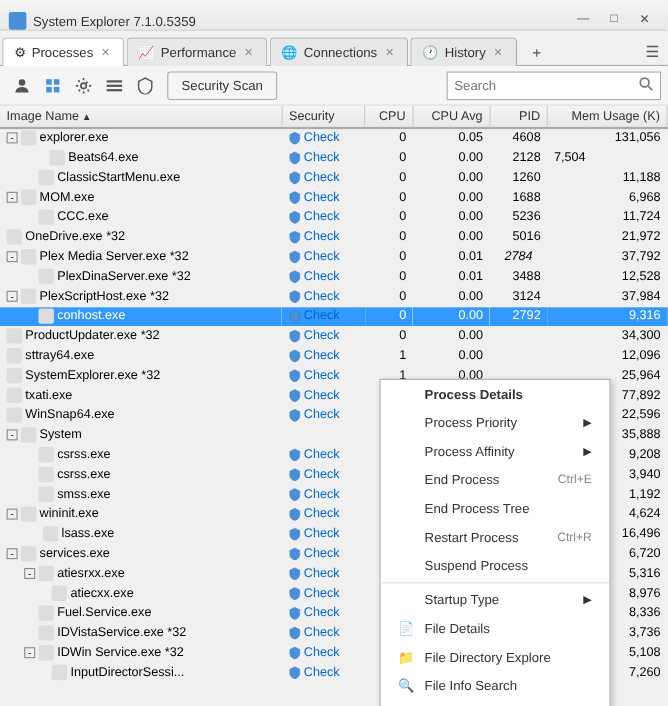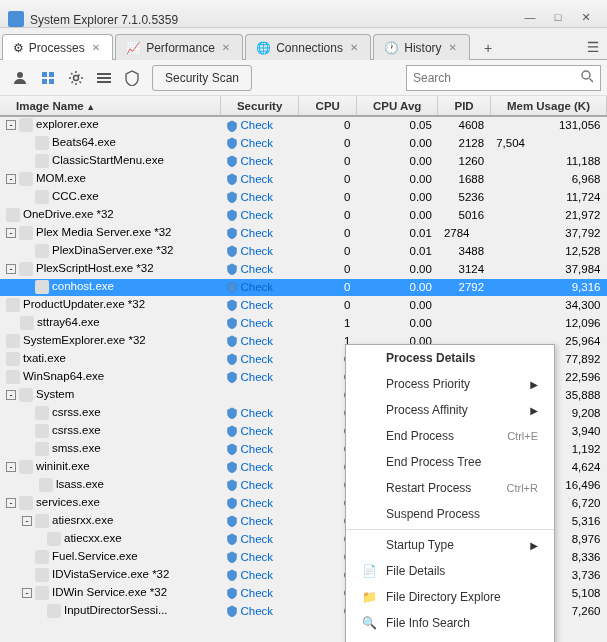--- a/index.html
+++ b/index.html
@@ -194,24 +194,24 @@
       width: 100%;
       border-collapse: collapse;
       font-size: 11.5px;
     }
     thead tr {
       background: linear-gradient(to bottom, #f5f5f5, #e8e8e8);
       height: 20px;
     }
     thead th {
       text-align: left;
-      padding: 2px 16px;
+      padding: 2px 6px;
       border-right: 1px solid #ccc;
       border-bottom: 2px solid #aaa;
-      font-weight: bold;
+      font-weight: normal;
       color: #333;
       white-space: nowrap;
     }
     thead th.right { text-align: right; }
     thead th.sort-asc::after { content: ' ▲'; font-size: 9px; }
 
     tbody tr {
       height: 18px;
     }
     tbody tr.selected { background: #3399ff; color: white; }
@@ -389,21 +389,21 @@
             <td style="padding-left: 6px;"><span class="tree-toggle">-</span><span style="display: inline-block; width: 14px; height: 14px; vertical-align: middle; margin-right: 3px; background: rgb(221, 221, 221); border-radius: 2px;"></span><span>explorer.exe</span></td>
             <td><svg width="12" height="12" viewBox="0 0 16 16" style="vertical-align:middle;margin-right:2px">
                 <path d="M8 1L2 4v5c0 3.5 2.7 5.7 6 7 3.3-1.3 6-3.5 6-7V4z" fill="#4a90d9" stroke="#3070b0" stroke-width="0.5"></path>
               </svg><a class="check-link">Check</a></td>
             <td style="text-align: right;">0</td>
             <td style="text-align: right;">0.05</td>
             <td style="text-align: right;">4608</td>
             <td style="text-align: right;">131,056</td>
           </tr>
           <tr>
-            <td style="padding-left: 22px;"><span style="display: inline-block; width: 13px;"></span><span style="display: inline-block; width: 14px; height: 14px; vertical-align: middle; margin-right: 3px; background: rgb(221, 221, 221); border-radius: 2px;"></span><span>Beats64.exe</span></td>
+            <td style="padding-left: 32px;"><span style="display: inline-block; width: 13px;"></span><span style="display: inline-block; width: 14px; height: 14px; vertical-align: middle; margin-right: 3px; background: rgb(221, 221, 221); border-radius: 2px;"></span><span>Beats64.exe</span></td>
             <td><svg width="12" height="12" viewBox="0 0 16 16" style="vertical-align:middle;margin-right:2px">
                 <path d="M8 1L2 4v5c0 3.5 2.7 5.7 6 7 3.3-1.3 6-3.5 6-7V4z" fill="#4a90d9" stroke="#3070b0" stroke-width="0.5"></path>
               </svg><a class="check-link">Check</a></td>
             <td style="text-align: right;">0</td>
             <td style="text-align: right;">0.00</td>
             <td style="text-align: right;">2128</td>
             <td style="">7,504</td>
           </tr>
           <tr>
             <td style="padding-left: 22px;"><span style="display: inline-block; width: 13px;"></span><span style="display: inline-block; width: 14px; height: 14px; vertical-align: middle; margin-right: 3px; background: rgb(221, 221, 221); border-radius: 2px;"></span><span>ClassicStartMenu.exe</span></td>
@@ -445,21 +445,21 @@
             <td style="text-align: right;">5016</td>
             <td style="text-align: right;">21,972</td>
           </tr>
           <tr>
             <td style="padding-left: 6px; margin-top: 16px;"><span class="tree-toggle">-</span><span style="display: inline-block; width: 14px; height: 14px; vertical-align: middle; margin-right: 3px; background: rgb(221, 221, 221); border-radius: 2px;"></span><span>Plex Media Server.exe *32</span></td>
             <td><svg width="12" height="12" viewBox="0 0 16 16" style="vertical-align:middle;margin-right:2px">
                 <path d="M8 1L2 4v5c0 3.5 2.7 5.7 6 7 3.3-1.3 6-3.5 6-7V4z" fill="#4a90d9" stroke="#3070b0" stroke-width="0.5"></path>
               </svg><a class="check-link">Check</a></td>
             <td style="text-align: right;">0</td>
             <td style="text-align: right;">0.01</td>
-            <td style="text-align: left;">2784</td>
+            <td style="text-align: center; font-style: italic;">2784</td>
             <td style="text-align: right;">37,792</td>
           </tr>
           <tr>
             <td style="padding-left: 22px;"><span style="display: inline-block; width: 13px;"></span><span style="display: inline-block; width: 14px; height: 14px; vertical-align: middle; margin-right: 3px; background: rgb(221, 221, 221); border-radius: 2px;"></span><span>PlexDinaServer.exe *32</span></td>
             <td><svg width="12" height="12" viewBox="0 0 16 16" style="vertical-align:middle;margin-right:2px">
                 <path d="M8 1L2 4v5c0 3.5 2.7 5.7 6 7 3.3-1.3 6-3.5 6-7V4z" fill="#4a90d9" stroke="#3070b0" stroke-width="0.5"></path>
               </svg><a class="check-link">Check</a></td>
             <td style="text-align: right;">0</td>
             <td style="text-align: right;">0.01</td>
             <td style="text-align: right;">3488</td>
@@ -489,21 +489,21 @@
             <td style="padding-left: 6px;"><span style="display: inline-block; width: 14px; height: 14px; vertical-align: middle; margin-right: 3px; background: rgb(221, 221, 221); border-radius: 2px;"></span><span>ProductUpdater.exe *32</span></td>
             <td><svg width="12" height="12" viewBox="0 0 16 16" style="vertical-align:middle;margin-right:2px">
                 <path d="M8 1L2 4v5c0 3.5 2.7 5.7 6 7 3.3-1.3 6-3.5 6-7V4z" fill="#4a90d9" stroke="#3070b0" stroke-width="0.5"></path>
               </svg><a class="check-link">Check</a></td>
             <td style="text-align: right;">0</td>
             <td style="text-align: right;">0.00</td>
             <td style="text-align: right;"></td>
             <td style="text-align: right;">34,300</td>
           </tr>
           <tr>
-            <td style="padding-left: 20px;"><span style="display: inline-block; width: 14px; height: 14px; vertical-align: middle; margin-right: 3px; background: rgb(221, 221, 221); border-radius: 2px;"></span><span>sttray64.exe</span></td>
+            <td style="padding-left: 6px;"><span style="display: inline-block; width: 14px; height: 14px; vertical-align: middle; margin-right: 3px; background: rgb(221, 221, 221); border-radius: 2px;"></span><span>sttray64.exe</span></td>
             <td><svg width="12" height="12" viewBox="0 0 16 16" style="vertical-align:middle;margin-right:2px">
                 <path d="M8 1L2 4v5c0 3.5 2.7 5.7 6 7 3.3-1.3 6-3.5 6-7V4z" fill="#4a90d9" stroke="#3070b0" stroke-width="0.5"></path>
               </svg><a class="check-link">Check</a></td>
             <td style="text-align: right;">1</td>
             <td style="text-align: right;">0.00</td>
             <td style="text-align: right;"></td>
             <td style="text-align: right;">12,096</td>
           </tr>
           <tr>
             <td style="padding-left: 6px;"><span style="display: inline-block; width: 14px; height: 14px; vertical-align: middle; margin-right: 3px; background: rgb(221, 221, 221); border-radius: 2px;"></span><span>SystemExplorer.exe *32</span></td>

